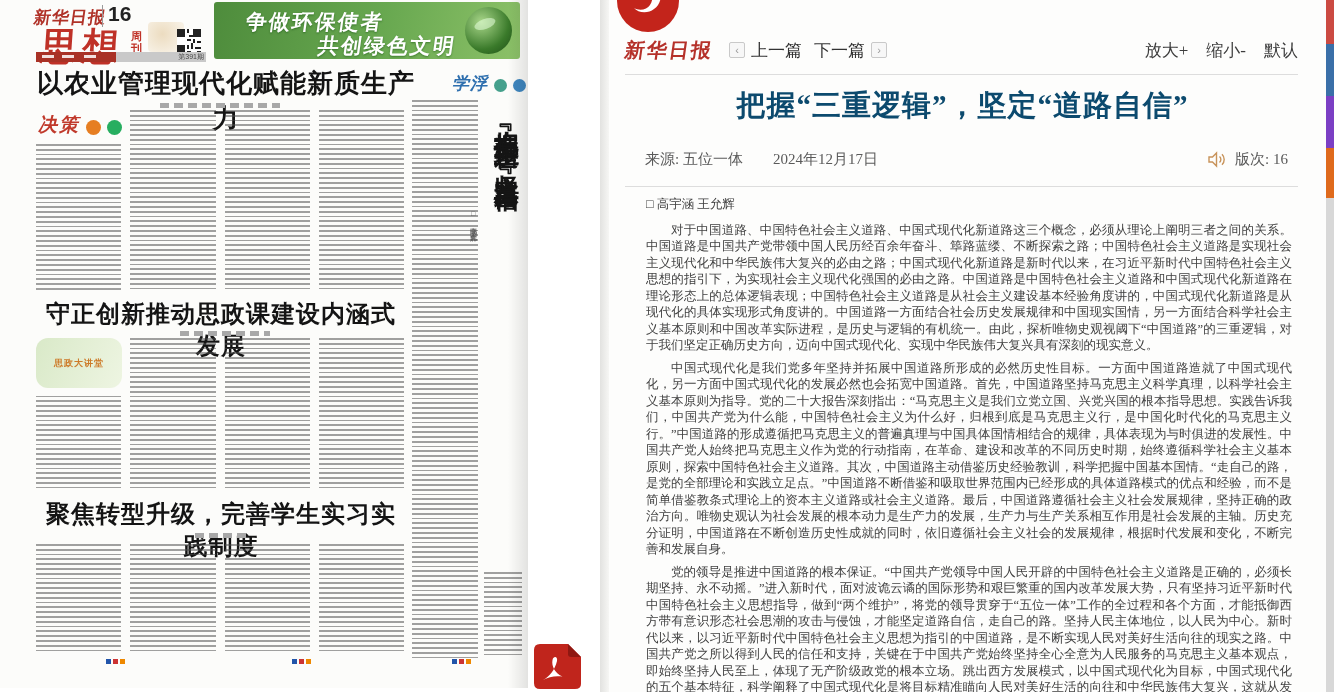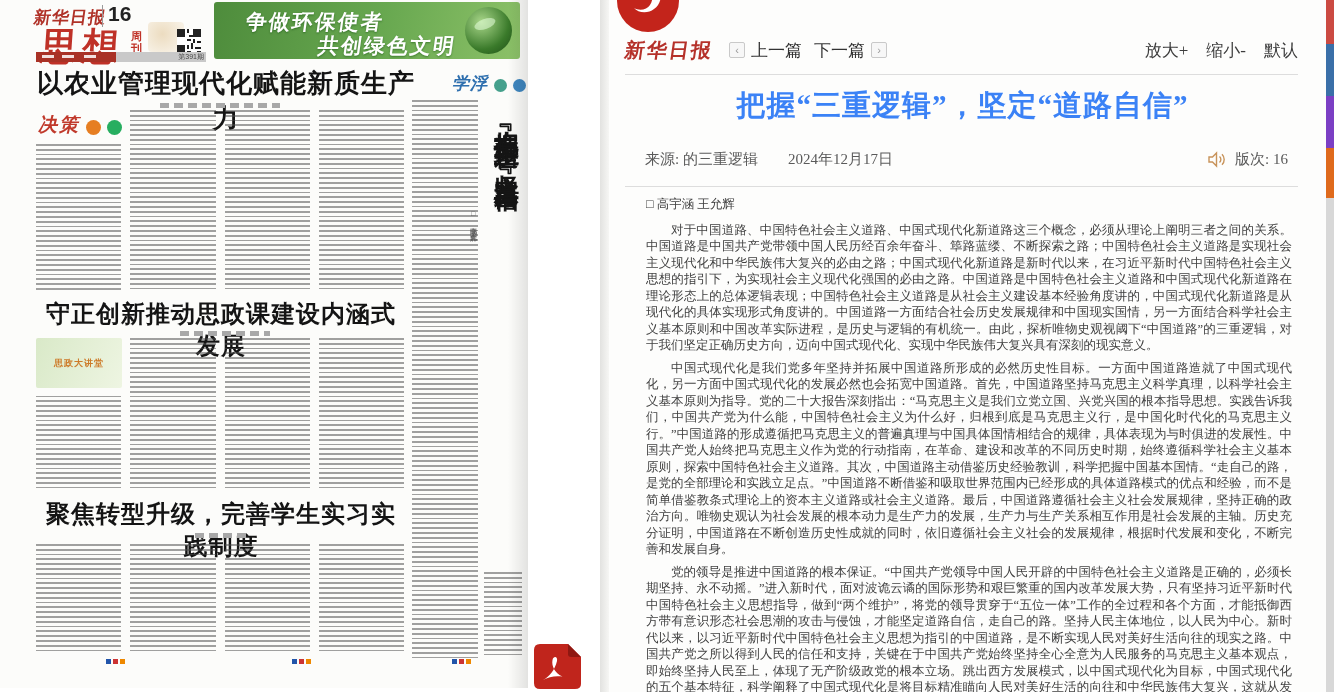--- a/index.html
+++ b/index.html
@@ -54,21 +54,21 @@
   .logo-decision .script { font-size:19px; font-weight:bold; font-style:italic; color:#c0392b; letter-spacing:2px; }
 
   .mt { background-image:repeating-linear-gradient(to bottom, rgba(75,75,75,.52) 0 1.8px, transparent 1.8px 4.8px); }
   .cols { position:absolute; display:flex; gap:9px; }
   .cols .col { flex:1; }
   .a1cols { left:36px; top:110px; width:368px; height:180px; }
   .a1cols .col:first-child { background-position:0 34px; background-clip:content-box; padding-top:34px; }
   .a2cols { left:36px; top:338px; width:368px; height:150px; }
   .a2cols .col:first-child { padding-top:56px; background-clip:content-box; }
   .a3cols { left:36px; top:544px; width:368px; height:110px; }
-  .thinkbox { position:absolute; left:36px; top:338px; width:86px; height:50px; border-radius:2px;
+  .thinkbox { position:absolute; left:36px; top:338px; width:86px; height:50px; border-radius:12px;
       background:linear-gradient(115deg,#d9e9c8,#eef5e2); text-align:center; }
   .thinkbox span { font-size:9px; color:#cd7a28; font-weight:bold; line-height:50px; letter-spacing:1px; }
   .sidecol { position:absolute; left:412px; top:100px; width:66px; height:558px; }
   .vstrip-tail { position:absolute; left:484px; top:572px; width:38px; height:86px; }
 
   .vhead { position:absolute; left:483px; top:112px; height:456px; width:40px;
       writing-mode:vertical-rl; font-size:25px; font-weight:bold; color:#151515; letter-spacing:2px; }
   .vbyline { position:absolute; left:468px; top:210px; height:140px; writing-mode:vertical-rl;
       font-size:7px; color:#555; letter-spacing:1px; }
 
@@ -86,21 +86,21 @@
   .v-head { position:absolute; left:16px; top:36px; right:28px; height:28px; display:flex; align-items:center; }
   .v-mast { font-size:20px; font-weight:bold; color:#b5312a; transform:skewX(-8deg); letter-spacing:2px; margin-right:16px; }
   .navsq { width:16px; height:16px; border:1px solid #c9c9c9; background:#f7f7f7; color:#999;
       font-size:11px; line-height:14px; text-align:center; border-radius:2px; cursor:pointer;
       font-family:"Liberation Sans",sans-serif; }
   .navlbl { font-size:17px; color:#333; margin:0 6px; cursor:pointer; }
   .v-head .spacer { flex:1; }
   .zoomctl { font-size:17px; color:#3d3d3d; margin-left:18px; cursor:pointer; }
   .v-rule { position:absolute; left:16px; right:28px; border-top:1px solid #ddd; }
   .v-title { position:absolute; left:30px; right:40px; top:86px; text-align:center;
-      font-size:29px; font-weight:bold; color:#3b82f6; letter-spacing:1px; }
+      font-size:29px; font-weight:bold; color:#0c4a6e; letter-spacing:1px; }
   .v-meta { position:absolute; left:36px; right:38px; top:150px; display:flex; align-items:center;
       font-size:15px; color:#5a5a5a; }
   .v-meta .date { margin-left:30px; }
   .v-meta .spacer { flex:1; }
   .v-meta .speaker { margin-right:8px; cursor:pointer; display:inline-flex; }
   .v-body { position:absolute; left:37px; right:34px; top:196px; bottom:0; overflow:hidden;
       font-size:12.5px; line-height:16.5px; color:#414141; text-align:justify; }
   .v-body .author { margin-bottom:9px; }
   .v-body p { text-indent:2em; margin-bottom:6px; }
   .v-body h4 { text-indent:2em; margin:2px 0 6px 0; font-size:12.5px; color:#333; }
@@ -236,21 +236,21 @@
     <span class="zoomctl">放大+</span>
     <span class="zoomctl">缩小-</span>
     <span class="zoomctl">默认</span>
   </div>
 
   <div class="v-rule" style="top:74px"></div>
 
   <div class="v-title">把握“三重逻辑”，坚定“道路自信”</div>
 
   <div class="v-meta">
-    <span>来源: 的三重逻辑</span>
+    <span>来源: 五位一体</span>
     <span class="date">2024年12月17日</span>
     <span class="spacer"></span>
     <span class="speaker">
       <svg width="20" height="17" viewBox="0 0 20 17">
         <path d="M2 6 H5.5 L9.5 2 V15 L5.5 11 H2 Z" fill="none" stroke="#c8935a" stroke-width="1.4"></path>
         <path d="M12.5 5.5 a4 4 0 0 1 0 6 M15 3.2 a7.5 7.5 0 0 1 0 10.6" fill="none" stroke="#c8935a" stroke-width="1.4"></path>
       </svg>
     </span>
     <span>版次:</span>&nbsp;
     <span>16</span>

